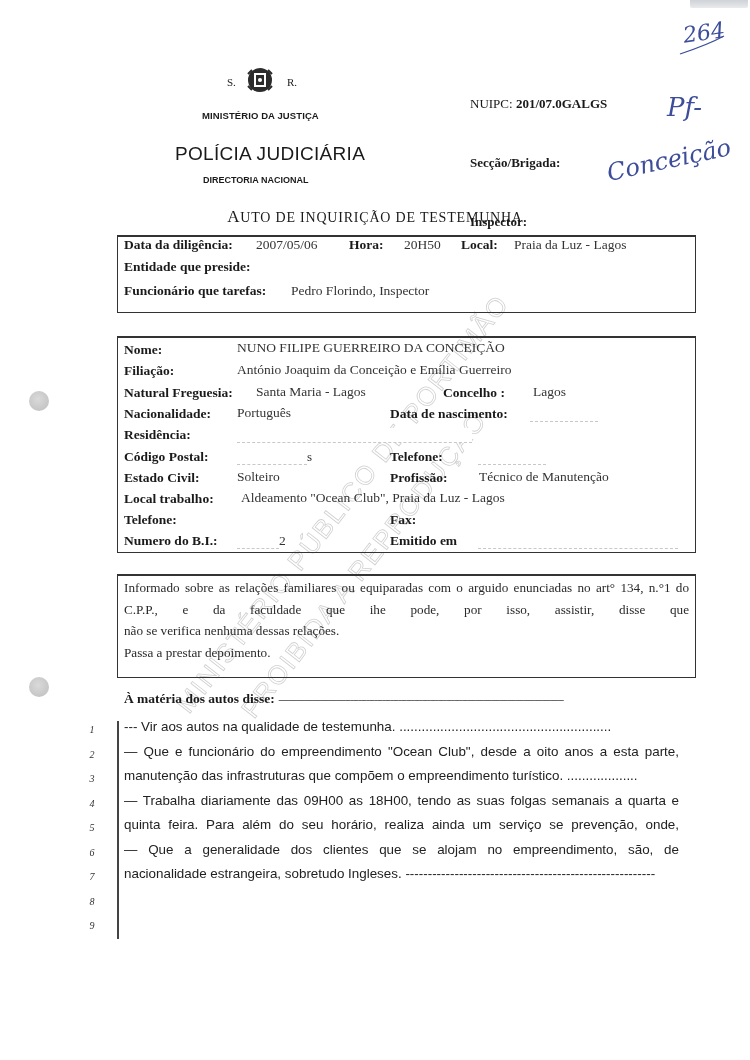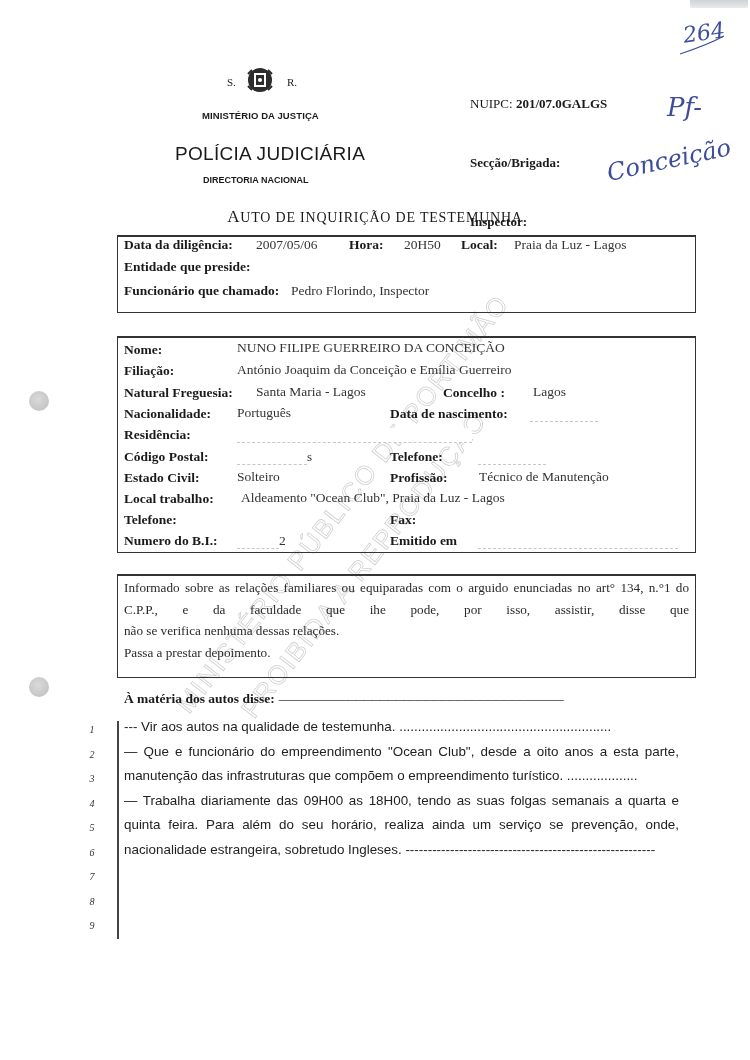--- a/index.html
+++ b/index.html
@@ -94,21 +94,21 @@
 <div class="box" style="left:117px; top:235px; width:577px; height:75px;"></div>
 <div class="row" style="left:124px; top:237px;">
   <span class="lbl">Data da diligência:</span>
 </div>
 <div class="row val" style="left:256px; top:237px;">2007/05/06</div>
 <div class="row lbl" style="left:349px; top:237px;">Hora:</div>
 <div class="row val" style="left:404px; top:237px;">20H50</div>
 <div class="row lbl" style="left:461px; top:237px;">Local:</div>
 <div class="row val" style="left:514px; top:237px;">Praia da Luz - Lagos</div>
 <div class="row lbl" style="left:124px; top:259px;">Entidade que preside:</div>
-<div class="row lbl" style="left:124px; top:283px;">Funcionário que chamado:</div>
+<div class="row lbl" style="left:124px; top:283px;">Funcionário que tarefas:</div>
 <div class="row val" style="left:291px; top:283px;">Pedro Florindo, Inspector</div>
 
 <div class="box" style="left:117px; top:336px; width:577px; height:214px;"></div>
 
 <div class="row lbl" style="left:124px; top:342px;">Nome:</div>
 <div class="row val" style="left:237px; top:340px;">NUNO FILIPE GUERREIRO DA CONCEIÇÃO</div>
 
 <div class="row lbl" style="left:124px; top:363px;">Filiação:</div>
 <div class="row val" style="left:237px; top:362px;">António Joaquim da Conceição e Emília Guerreiro</div>
 
@@ -170,14 +170,15 @@
 <div class="lnum" style="top:871px;">7</div>
 <div class="lnum" style="top:896px;">8</div>
 <div class="lnum" style="top:920px;">9</div>
 
 <div class="body-text">
   <div class="ln">--- Vir aos autos na qualidade de testemunha. .........................................................</div>
   <div class="ln jl">— Que e funcionário do empreendimento "Ocean Club", desde a oito anos a esta parte,</div>
   <div class="ln">manutenção das infrastruturas que compõem o empreendimento turístico. ...................</div>
   <div class="ln jl">— Trabalha diariamente das 09H00 as 18H00, tendo as suas folgas semanais a quarta e</div>
   <div class="ln jl">quinta feira. Para além do seu horário, realiza ainda um serviço se prevenção, onde,</div>
+  <div class="ln jl">— Que a generalidade dos clientes que se alojam no empreendimento, são, de</div>
   <div class="ln">nacionalidade estrangeira, sobretudo Ingleses. --------------------------------------------------------</div>
 </div>
 
 </body></html>

